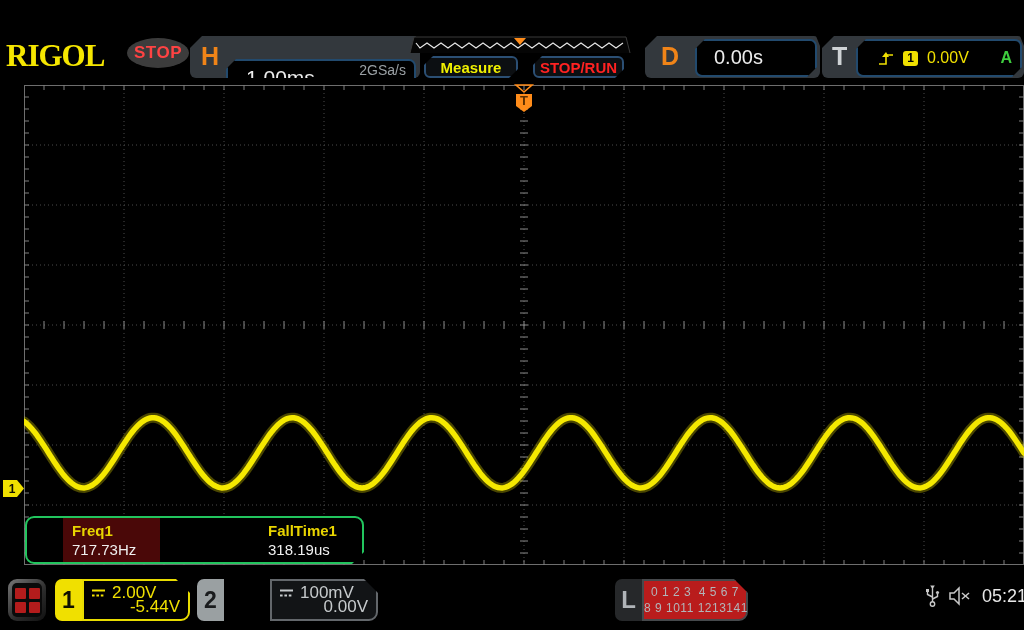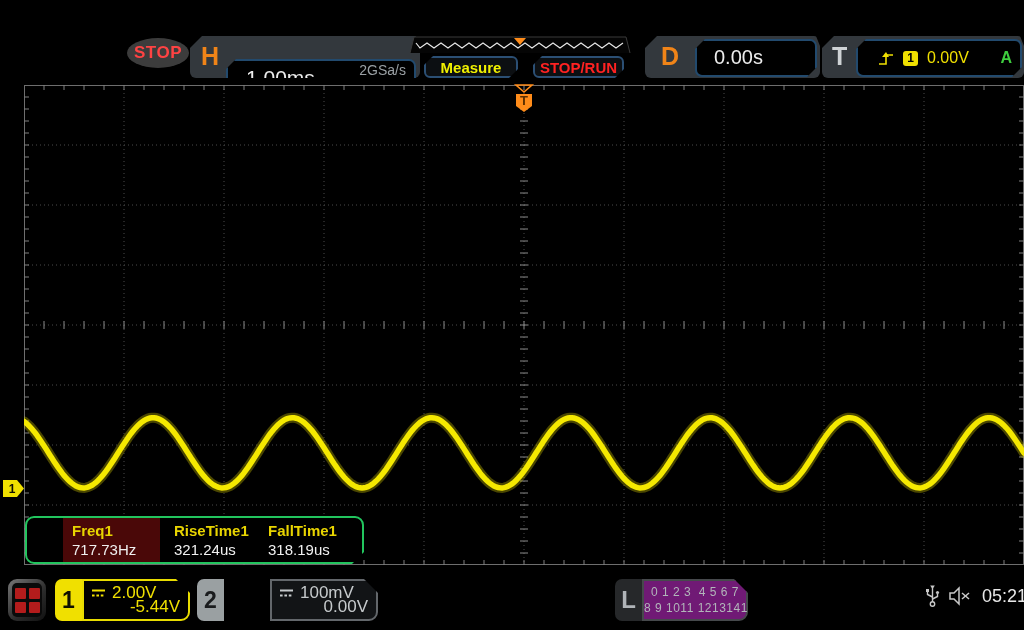--- a/index.html
+++ b/index.html
@@ -80,34 +80,35 @@
   .ch1{left:55px;}
   .ch1 .chan-tab{background:#f0e000;color:#101000;}
   .ch1 .chan-body{background:#000;border:2px solid #e8dc00;color:#f0e000;}
   .ch2{left:197px;}
   .ch2 .chan-tab{background:#9aa0a2;color:#1a1c1e;}
   .ch2 .chan-body{background:#121416;border:2px solid #63676b;color:#c6cacc;margin-left:46px;}
   .chan-row1{position:absolute;left:7px;top:2px;font-size:17px;display:flex;align-items:center;gap:6px;}
   .chan-row2{position:absolute;right:8px;bottom:2px;font-size:17px;}
   .l-block{left:615px;}
   .l-block .chan-tab{background:#26282a;color:#b0b4b8;font-size:24px;}
-  .l-block .chan-body{background:#701a75;border:2px solid #46494c;color:#b2b6ba;width:102px;}
+  .l-block .chan-body{background:#b91c1c;border:2px solid #46494c;color:#b2b6ba;width:102px;}
   .l-row{position:absolute;left:0;width:100%;text-align:center;font-size:12px;white-space:pre;letter-spacing:0.5px;}
   .l-row1{top:4px;}
   .l-row2{bottom:4px;}
   .status-icons{position:absolute;left:925px;top:8px;display:flex;align-items:center;gap:8px;}
   .clock{font-size:18px;color:#e8e8e8;margin-left:2px;}
 </style>
 </head>
 <body>
 
 <div id="screen">
 
 
   <div class="header">
+    <div class="rigol">RIGOL</div>
     <div class="stop-badge">STOP</div>
 
     <div class="tech-group h-group">
       <div class="tech-letter" style="left:11px">H</div>
       <div class="tech-inner h-inner">
         <div class="timebase">1.00ms</div>
         <div class="rates">
           <div>2GSa/s</div>
           <div>20Mpts</div>
         </div>
@@ -443,24 +444,20 @@
   <svg class="gnd-marker" width="22" height="17" viewBox="0 0 22 17">
     <path d="M0 0 H14 L21 8.5 L14 17 H0 Z" fill="#f0e000"></path>
     <text x="9" y="13" text-anchor="middle" font-size="12" font-weight="bold" fill="#101000" font-family="Liberation Sans, sans-serif">1</text>
   </svg>
 
   <div class="meas-panel">
     <div class="meas-cell meas-freq">
       <div class="m-name">Freq1</div>
       <div class="m-val">717.73Hz</div>
     </div>
-    <div class="meas-cell meas-rise">
-      <div class="m-name">RiseTime1</div>
-      <div class="m-val">321.24us</div>
-    </div>
     <div class="meas-cell meas-fall">
       <div class="m-name">FallTime1</div>
       <div class="m-val">318.19us</div>
     </div>
   </div>
 
   <div class="bottom-bar">
     <div class="grid-btn">
       <div class="grid-btn-inner">
         <span></span>

